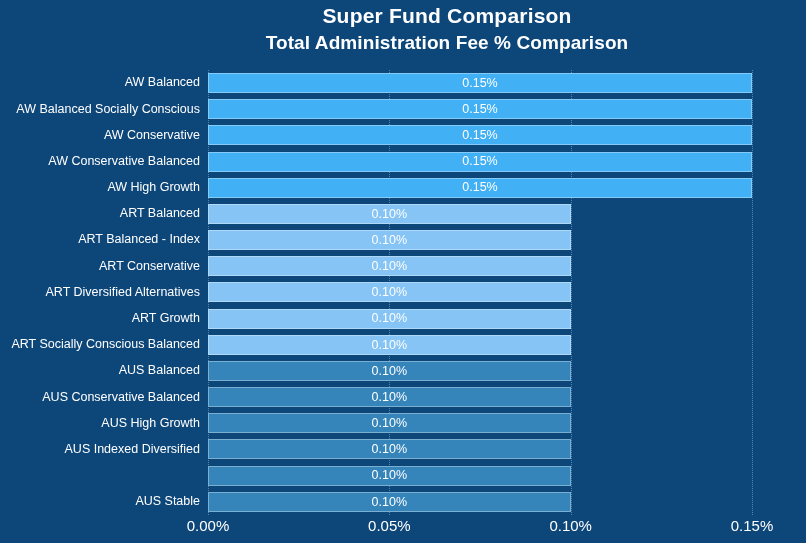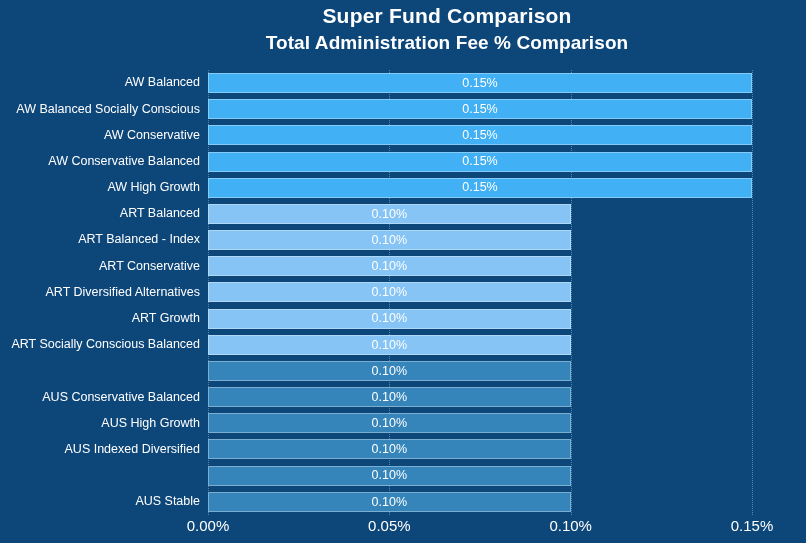--- a/index.html
+++ b/index.html
@@ -191,20 +191,23 @@
       </div>
       <div class="cat-row" style="top: 209.412px;">
         <span class="cat-label">ART Diversified Alternatives</span>
       </div>
       <div class="cat-row" style="top: 235.588px;">
         <span class="cat-label">ART Growth</span>
       </div>
       <div class="cat-row" style="top: 261.765px;">
         <span class="cat-label">ART Socially Conscious Balanced</span>
       </div>
+      <div class="cat-row" style="top: 287.941px;">
+        <span class="cat-label">AUS Balanced</span>
+      </div>
       <div class="cat-row" style="top: 314.118px;">
         <span class="cat-label">AUS Conservative Balanced</span>
       </div>
       <div class="cat-row" style="top: 340.294px;">
         <span class="cat-label">AUS High Growth</span>
       </div>
       <div class="cat-row" style="top: 366.471px;">
         <span class="cat-label">AUS Indexed Diversified</span>
       </div>
       <div class="cat-row" style="top: 418.824px;">

